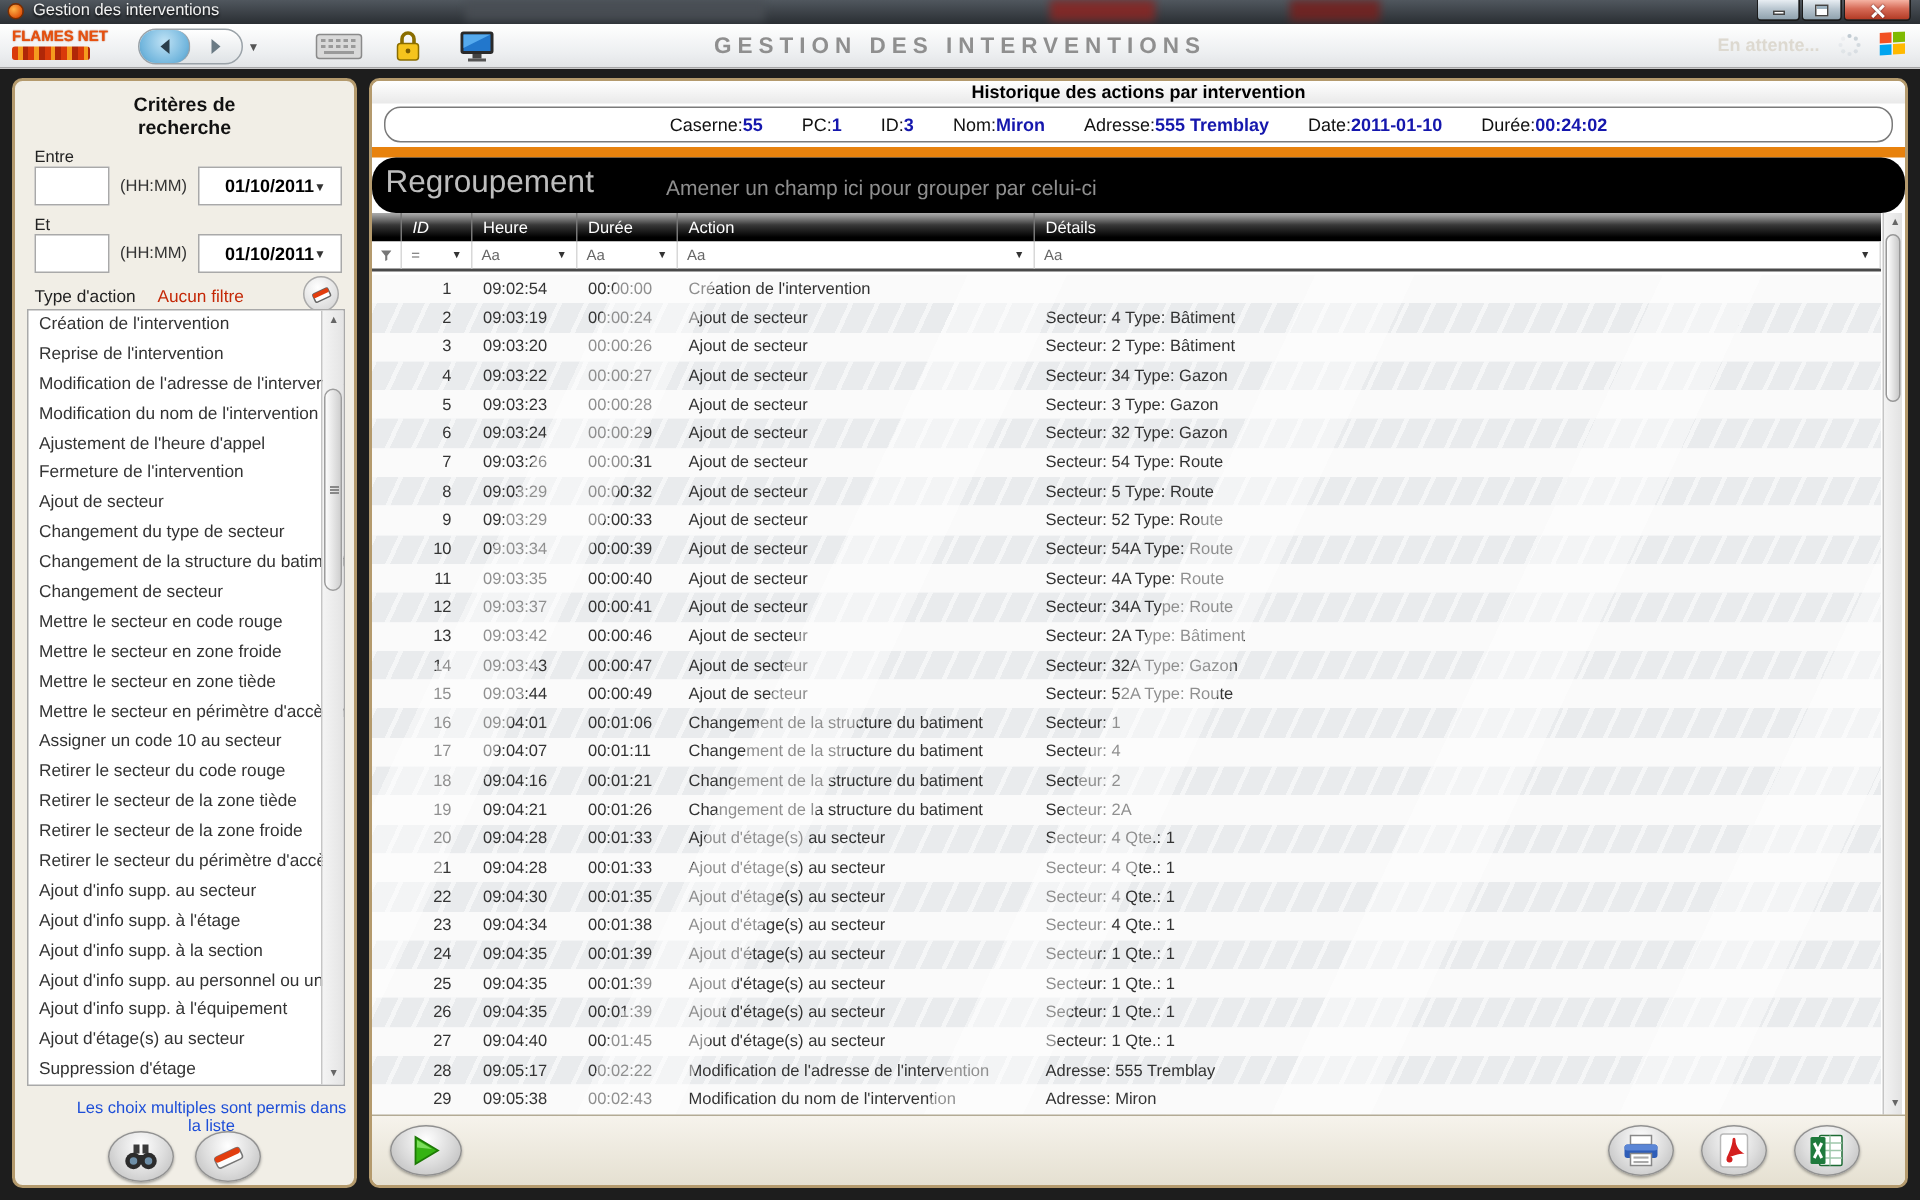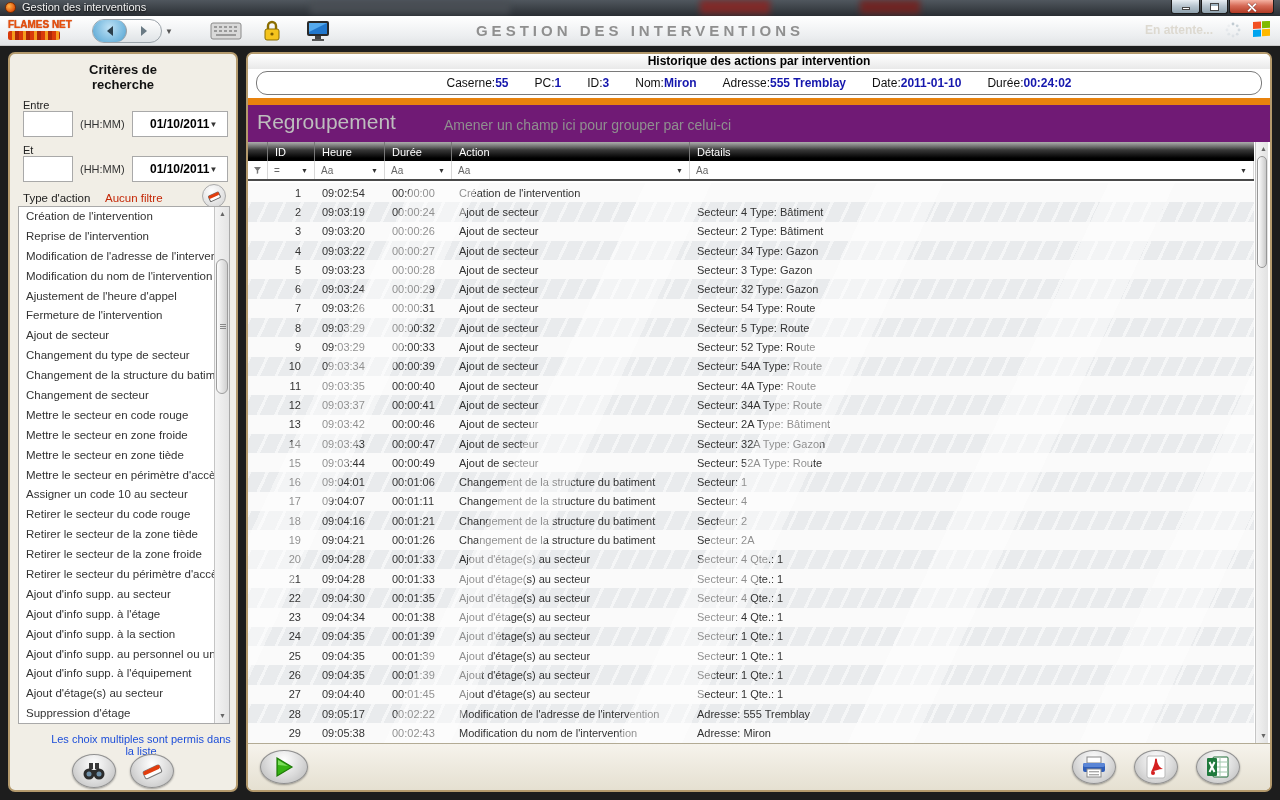--- a/index.html
+++ b/index.html
@@ -100,30 +100,30 @@
   #hist-strip { position:absolute; left:0; right:0; top:0; height:15px;
     background:linear-gradient(#ffffff,#e9e9e9); text-align:center;
     font-size:12px; font-weight:bold; color:#000; line-height:15px; }
   #info-box { position:absolute; left:8px; right:8px; top:17px; height:24px; background:#fff;
     border:1px solid #7a7a7a; border-radius:11px; display:flex; align-items:center;
     justify-content:center; gap:26px; }
   .info-field { display:flex; gap:0; font-size:12px; }
   .info-label { color:#111; }
   .info-value { color:#1517ad; font-weight:bold; }
   #orange-bar { position:absolute; left:0; right:0; top:44px; height:7px; background:#e8820d; }
-  #group-zone { position:absolute; left:0; right:0; top:51px; height:37px; background:#701a75; }
+  #group-zone { position:absolute; left:0; right:0; top:51px; height:37px; background:#000000;border-radius:16px; }
   #group-title { position:absolute; left:9px; top:5px; font-size:21px; color:#bdbdbd; }
   #group-hint { position:absolute; left:196px; top:12px; font-size:14px; color:#8f8f8f; }
 
   #grid { position:absolute; left:0; right:16px; top:88px; bottom:47px; }
   #grid-header { display:flex; height:19px;
     background:linear-gradient(#9a9a9a,#3a3a3a 40%,#000 85%); color:#fff; font-size:11px; }
   .hcell { display:flex; align-items:center; padding-left:7px; border-right:1px solid #777;
     background:linear-gradient(rgba(255,255,255,.18),rgba(255,255,255,0) 45%); }
-  .w-ind{ width:20px; padding-left:0; } .w-id{ width:47px; } .w-heure{ width:70px; }
+  .w-ind{ width:20px; padding-left:0; } .w-id{ width:47px;font-style:italic; } .w-heure{ width:70px; }
   .w-duree{ width:67px; } .w-action{ width:238px; } .w-details{ flex:1; border-right:none; }
   #filter-row { display:flex; height:20px; background:#fff; border-bottom:2px solid #4a4a4a;
     font-size:10px; color:#555; }
   .fcell { display:flex; align-items:center; justify-content:space-between;
     padding:0 6px; border-right:1px solid #d8d8d8; }
   .fcell .aa { font-size:10px; color:#666; }
   .farrow { font-size:7px; color:#333; }
   #rows { position:absolute; left:0; right:0; top:41px; bottom:0; overflow:hidden; }
   #rows::after { content:""; position:absolute; inset:0; pointer-events:none;
     background:repeating-linear-gradient(115deg, rgba(255,255,255,0) 0 150px,

